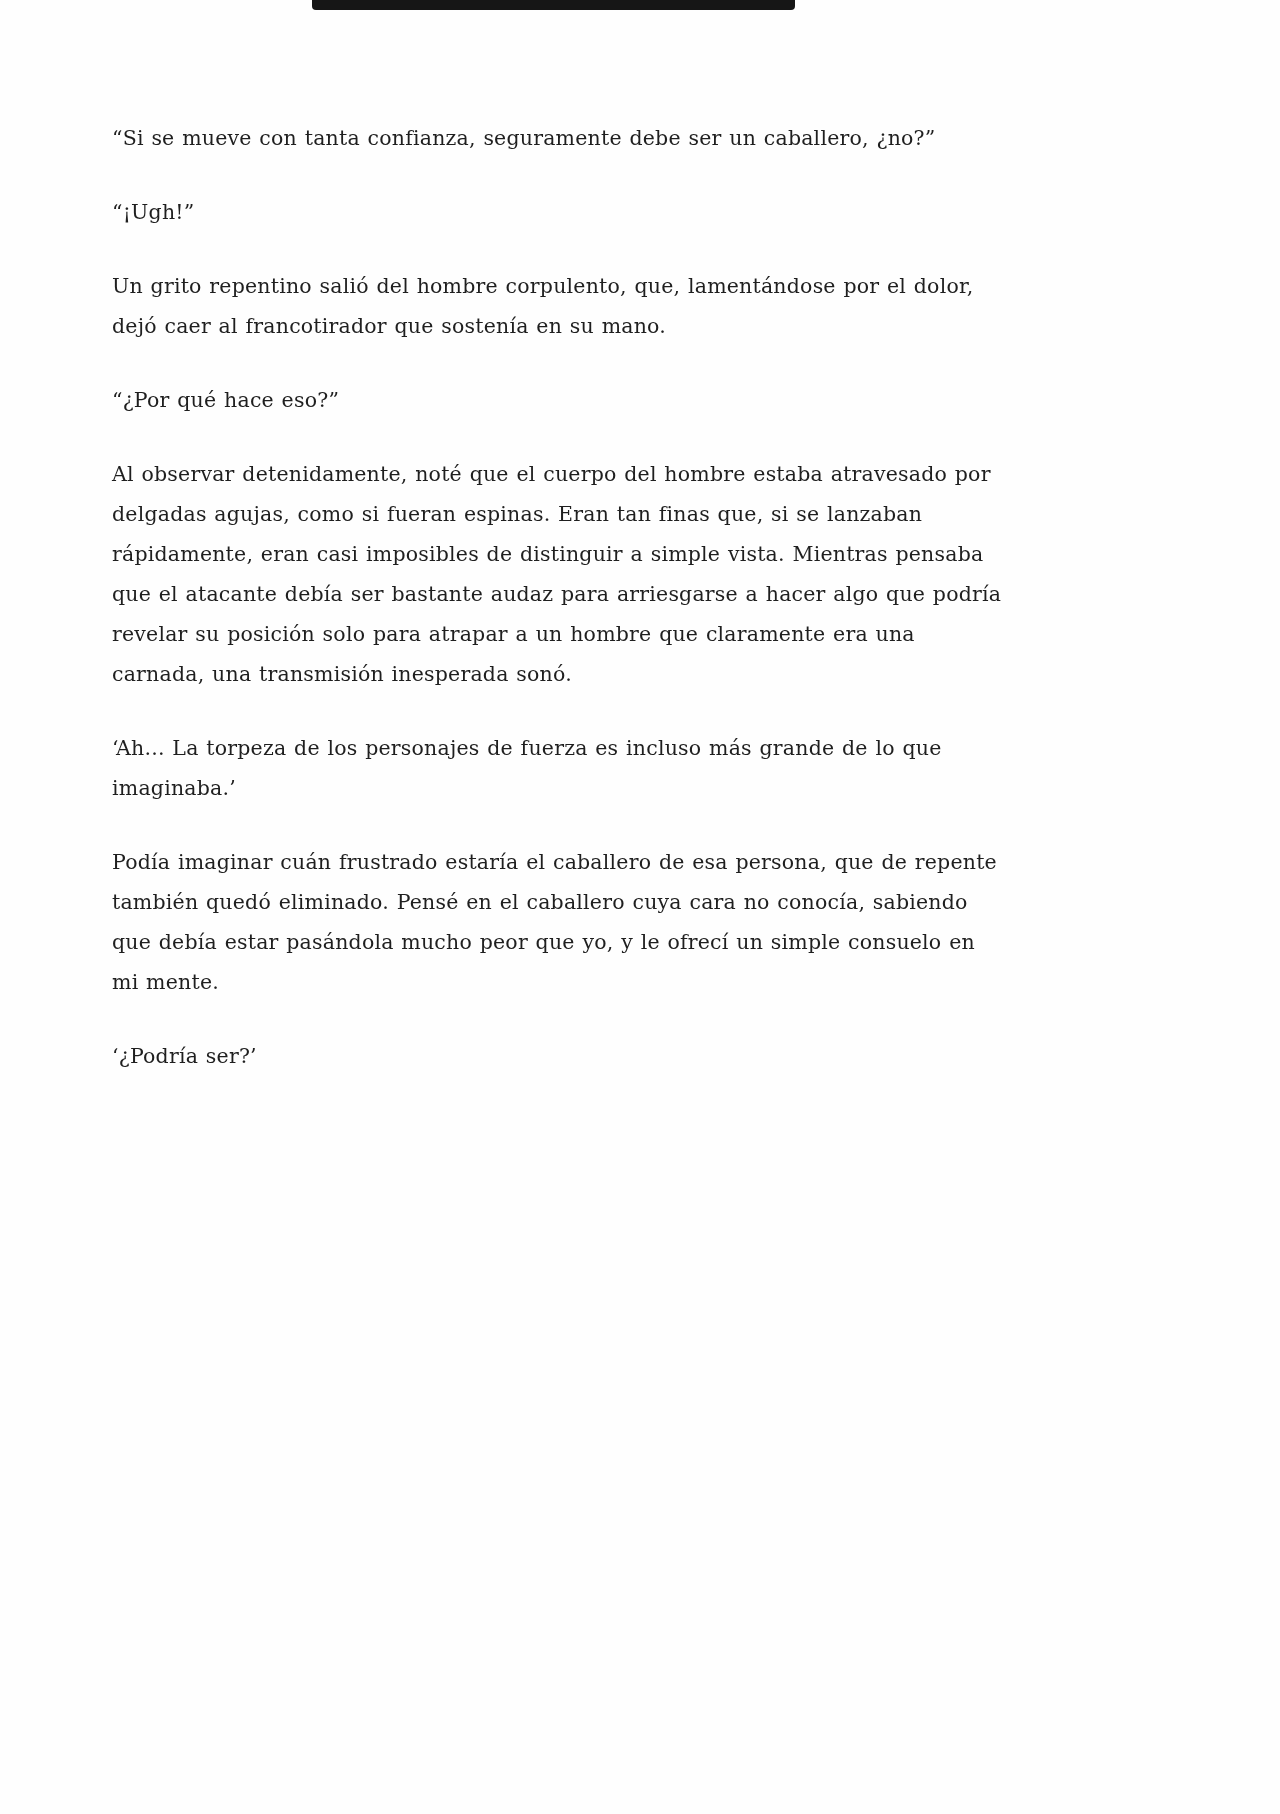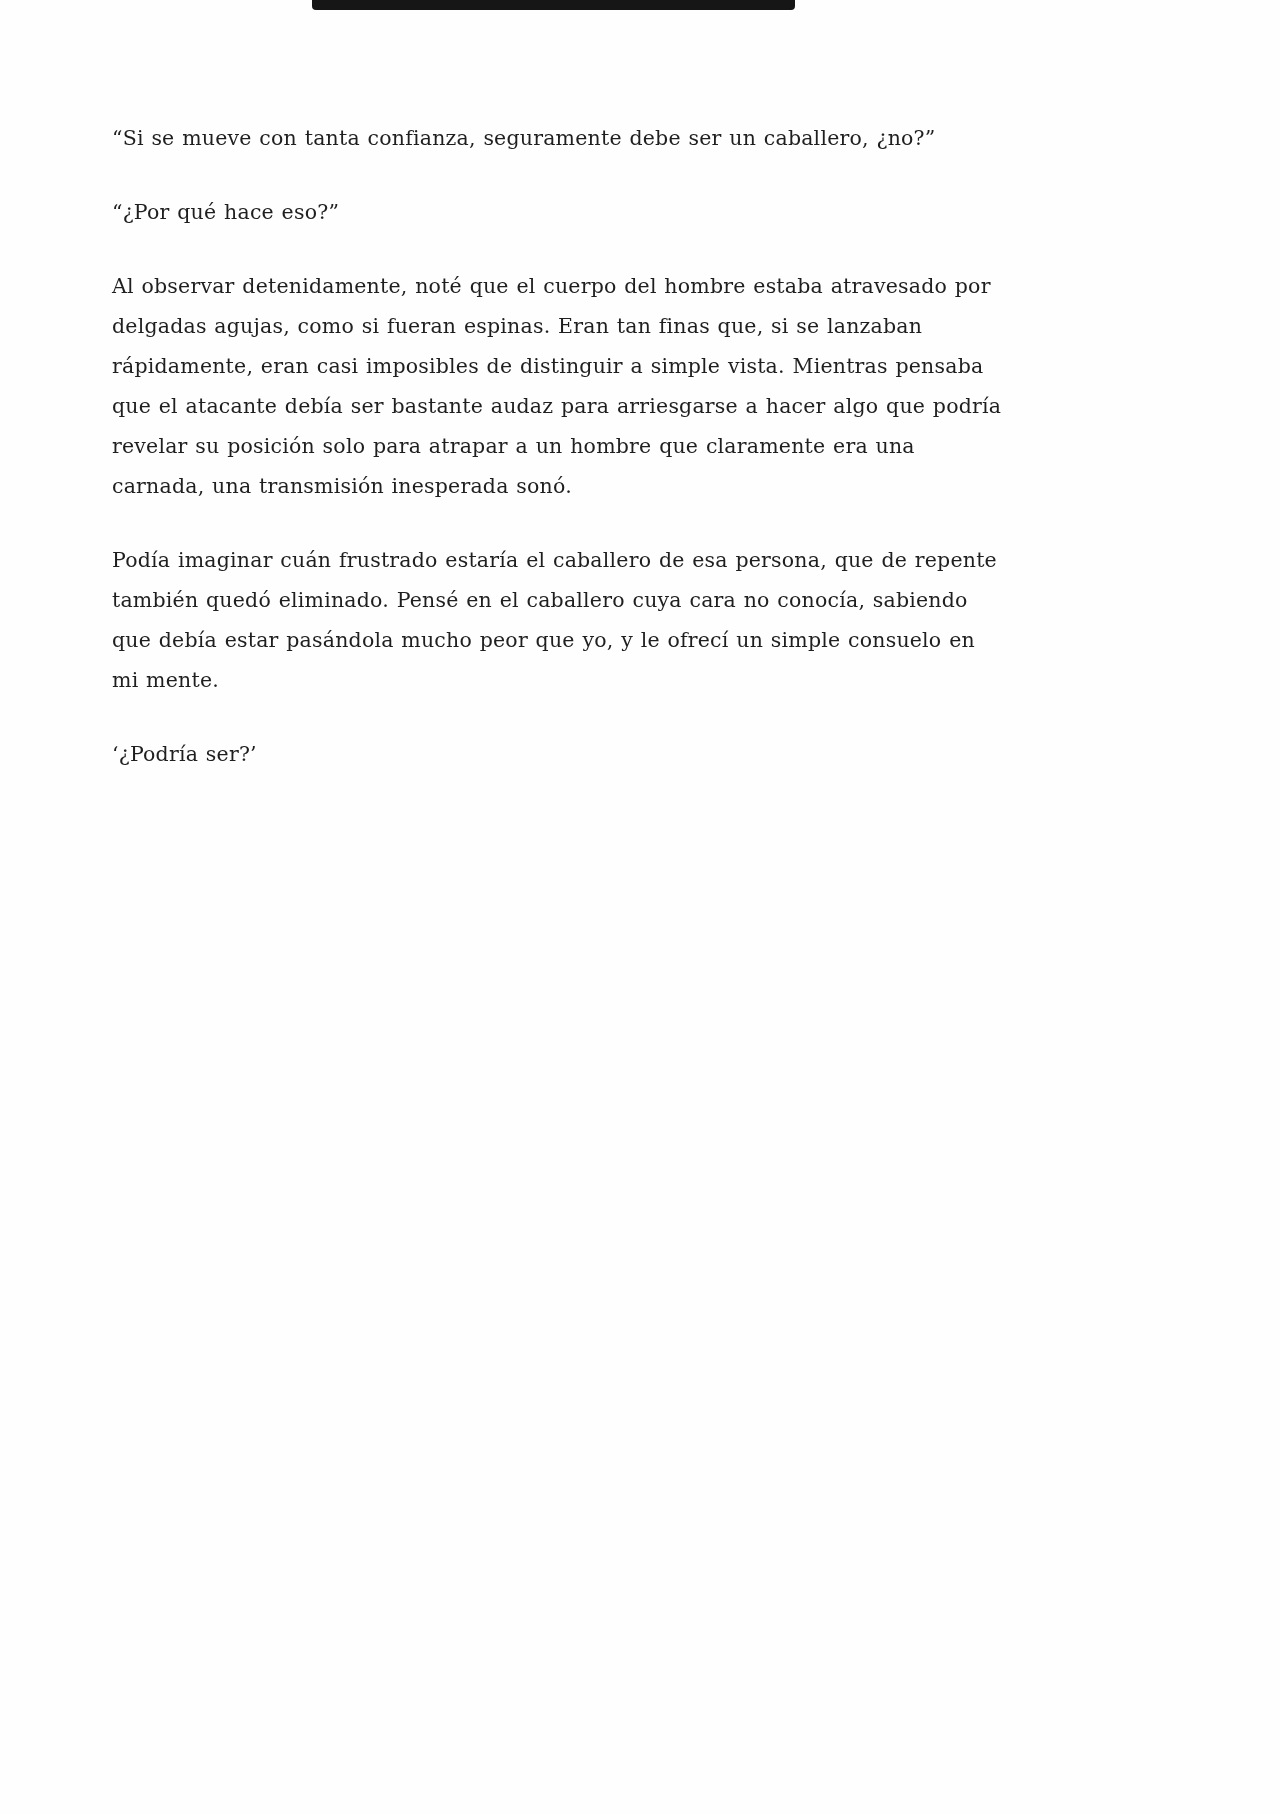--- a/index.html
+++ b/index.html
@@ -46,19 +46,22 @@
 </style>
 </head>
 <body>
 
 <div class="page">
 
   <div class="top-bar"></div>
 
   <div class="content">
     <p>“Si se mueve con tanta confianza, seguramente debe ser un caballero, ¿no?”</p>
+    <p>“¡Ugh!”</p>
+    <p>Un grito repentino salió del hombre corpulento, que, lamentándose por el dolor, dejó caer al francotirador que sostenía en su mano.</p>
     <p>“¿Por qué hace eso?”</p>
     <p>Al observar detenidamente, noté que el cuerpo del hombre estaba atravesado por delgadas agujas, como si fueran espinas. Eran tan finas que, si se lanzaban rápidamente, eran casi imposibles de distinguir a simple vista. Mientras pensaba que el atacante debía ser bastante audaz para arriesgarse a hacer algo que podría revelar su posición solo para atrapar a un hombre que claramente era una carnada, una transmisión inesperada sonó.</p>
+    <p>‘Ah... La torpeza de los personajes de fuerza es incluso más grande de lo que imaginaba.’</p>
     <p>Podía imaginar cuán frustrado estaría el caballero de esa persona, que de repente también quedó eliminado. Pensé en el caballero cuya cara no conocía, sabiendo que debía estar pasándola mucho peor que yo, y le ofrecí un simple consuelo en mi mente.</p>
     <p>‘¿Podría ser?’</p>
   </div>
 
 </div>
 
 </body></html>

